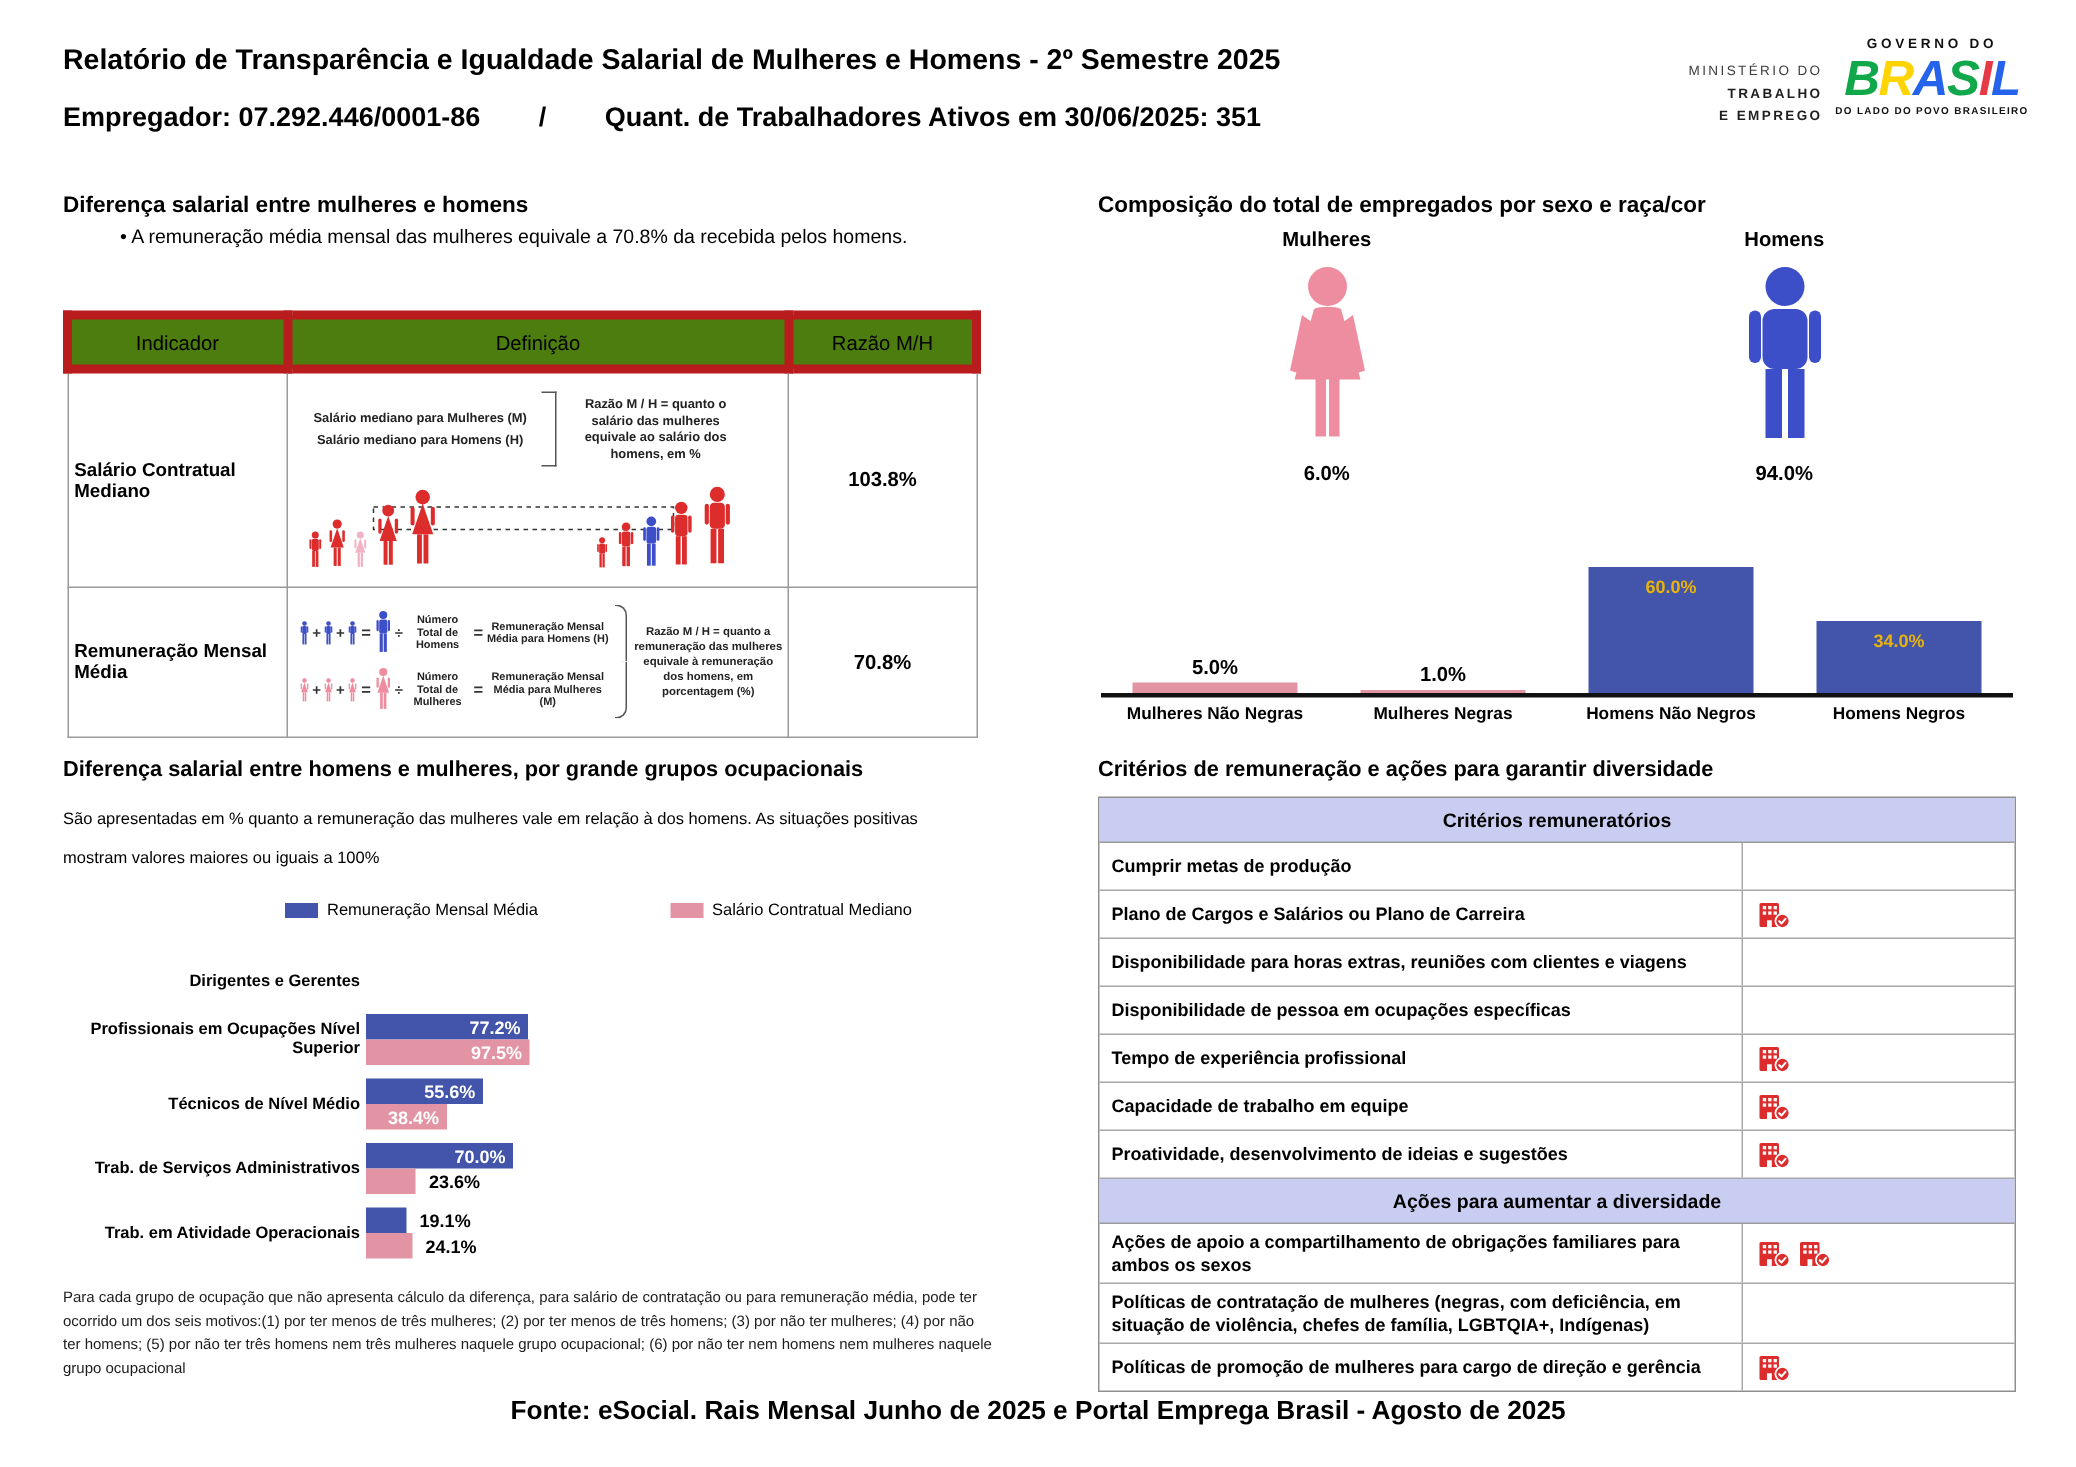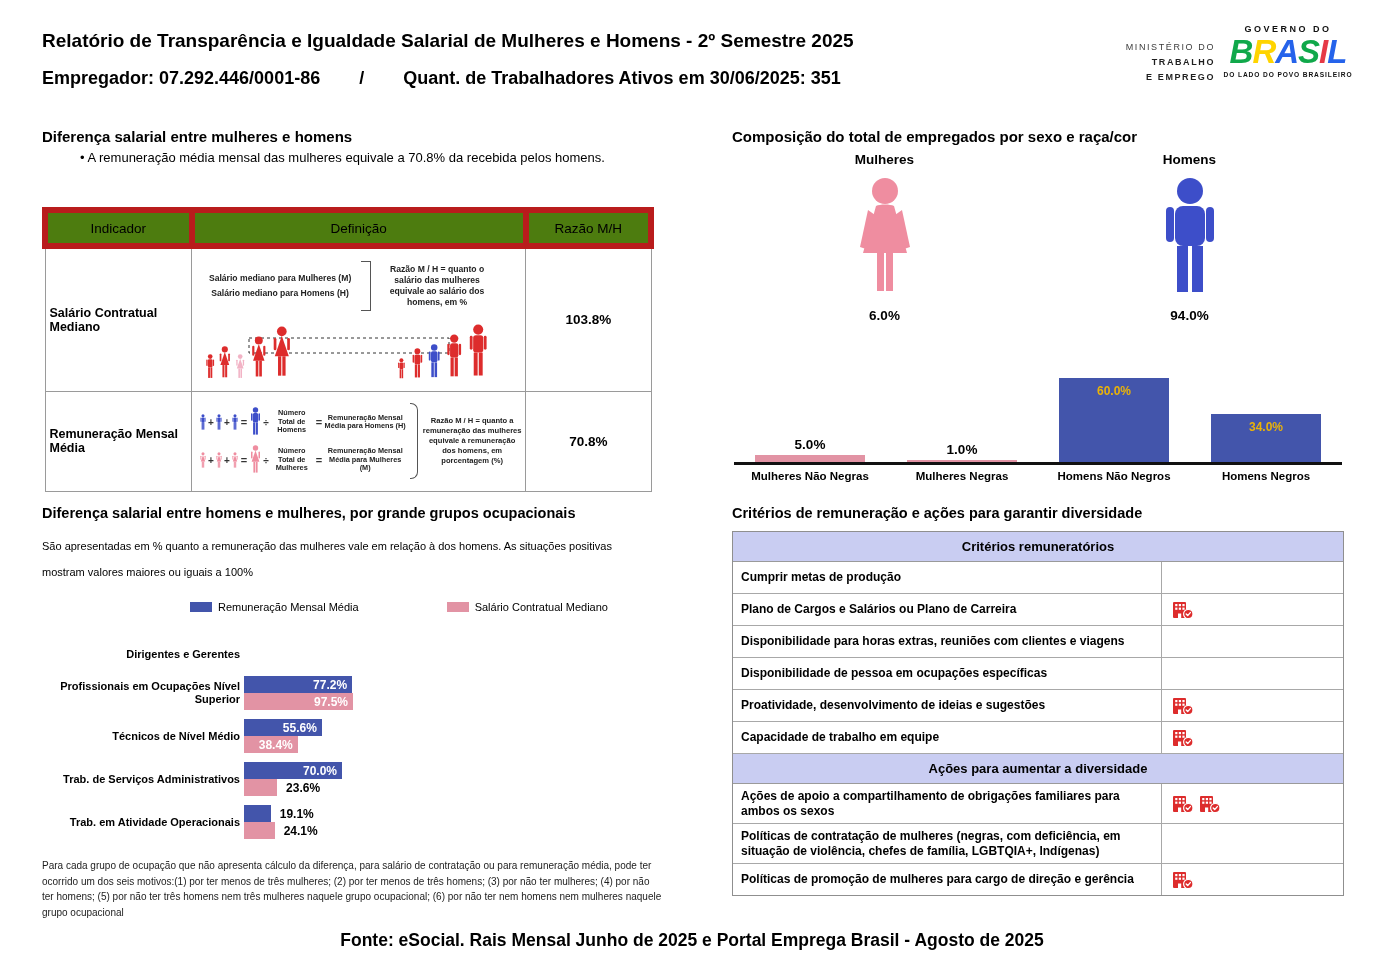--- a/index.html
+++ b/index.html
@@ -405,53 +405,70 @@
       </div>
       <div class="crit-row">
         <div class="crit-label">Disponibilidade para horas extras, reuniões com clientes e viagens</div>
         <div class="crit-icons"></div>
       </div>
       <div class="crit-row">
         <div class="crit-label">Disponibilidade de pessoa em ocupações específicas</div>
         <div class="crit-icons"></div>
       </div>
       <div class="crit-row">
+        <div class="crit-label">Tempo de experiência profissional</div>
+        <div class="crit-icons">
+          <svg width="22" height="18" viewBox="0 0 22 18">
+            <rect x="1" y="1" width="13" height="16" rx="1" fill="#dd2c2c"></rect>
+            <rect x="3.2" y="3" width="2.2" height="2.2" fill="#fff"></rect>
+            <rect x="6.8" y="3" width="2.2" height="2.2" fill="#fff"></rect>
+            <rect x="10.4" y="3" width="2.2" height="2.2" fill="#fff"></rect>
+            <rect x="3.2" y="6.6" width="2.2" height="2.2" fill="#fff"></rect>
+            <rect x="6.8" y="6.6" width="2.2" height="2.2" fill="#fff"></rect>
+            <rect x="10.4" y="6.6" width="2.2" height="2.2" fill="#fff"></rect>
+            <rect x="6" y="12.5" width="3.2" height="4.5" fill="#fff"></rect>
+            <circle cx="16.3" cy="13" r="4.7" fill="#dd2c2c" stroke="#fff" stroke-width="1.2"></circle>
+            <path d="M14.2 13.1 l1.5 1.5 l2.6 -3" fill="none" stroke="#fff" stroke-width="1.4" stroke-linecap="round" stroke-linejoin="round"></path>
+          </svg>
+        </div>
+      </div>
+      <div class="crit-row">
+        <div class="crit-label">Capacidade de trabalho em equipe</div>
+        <div class="crit-icons">
+          <svg width="22" height="18" viewBox="0 0 22 18">
+            <rect x="1" y="1" width="13" height="16" rx="1" fill="#dd2c2c"></rect>
+            <rect x="3.2" y="3" width="2.2" height="2.2" fill="#fff"></rect>
+            <rect x="6.8" y="3" width="2.2" height="2.2" fill="#fff"></rect>
+            <rect x="10.4" y="3" width="2.2" height="2.2" fill="#fff"></rect>
+            <rect x="3.2" y="6.6" width="2.2" height="2.2" fill="#fff"></rect>
+            <rect x="6.8" y="6.6" width="2.2" height="2.2" fill="#fff"></rect>
+            <rect x="10.4" y="6.6" width="2.2" height="2.2" fill="#fff"></rect>
+            <rect x="6" y="12.5" width="3.2" height="4.5" fill="#fff"></rect>
+            <circle cx="16.3" cy="13" r="4.7" fill="#dd2c2c" stroke="#fff" stroke-width="1.2"></circle>
+            <path d="M14.2 13.1 l1.5 1.5 l2.6 -3" fill="none" stroke="#fff" stroke-width="1.4" stroke-linecap="round" stroke-linejoin="round"></path>
+          </svg>
+        </div>
+      </div>
+      <div class="crit-row">
         <div class="crit-label">Proatividade, desenvolvimento de ideias e sugestões</div>
         <div class="crit-icons">
           <svg width="22" height="18" viewBox="0 0 22 18">
             <rect x="1" y="1" width="13" height="16" rx="1" fill="#dd2c2c"></rect>
             <rect x="3.2" y="3" width="2.2" height="2.2" fill="#fff"></rect>
             <rect x="6.8" y="3" width="2.2" height="2.2" fill="#fff"></rect>
             <rect x="10.4" y="3" width="2.2" height="2.2" fill="#fff"></rect>
             <rect x="3.2" y="6.6" width="2.2" height="2.2" fill="#fff"></rect>
             <rect x="6.8" y="6.6" width="2.2" height="2.2" fill="#fff"></rect>
             <rect x="10.4" y="6.6" width="2.2" height="2.2" fill="#fff"></rect>
             <rect x="6" y="12.5" width="3.2" height="4.5" fill="#fff"></rect>
             <circle cx="16.3" cy="13" r="4.7" fill="#dd2c2c" stroke="#fff" stroke-width="1.2"></circle>
             <path d="M14.2 13.1 l1.5 1.5 l2.6 -3" fill="none" stroke="#fff" stroke-width="1.4" stroke-linecap="round" stroke-linejoin="round"></path>
           </svg>
         </div>
       </div>
-      <div class="crit-row">
-        <div class="crit-label">Capacidade de trabalho em equipe</div>
-        <div class="crit-icons">
-          <svg width="22" height="18" viewBox="0 0 22 18">
-            <rect x="1" y="1" width="13" height="16" rx="1" fill="#dd2c2c"></rect>
-            <rect x="3.2" y="3" width="2.2" height="2.2" fill="#fff"></rect>
-            <rect x="6.8" y="3" width="2.2" height="2.2" fill="#fff"></rect>
-            <rect x="10.4" y="3" width="2.2" height="2.2" fill="#fff"></rect>
-            <rect x="3.2" y="6.6" width="2.2" height="2.2" fill="#fff"></rect>
-            <rect x="6.8" y="6.6" width="2.2" height="2.2" fill="#fff"></rect>
-            <rect x="10.4" y="6.6" width="2.2" height="2.2" fill="#fff"></rect>
-            <rect x="6" y="12.5" width="3.2" height="4.5" fill="#fff"></rect>
-            <circle cx="16.3" cy="13" r="4.7" fill="#dd2c2c" stroke="#fff" stroke-width="1.2"></circle>
-            <path d="M14.2 13.1 l1.5 1.5 l2.6 -3" fill="none" stroke="#fff" stroke-width="1.4" stroke-linecap="round" stroke-linejoin="round"></path>
-          </svg>
-        </div>
-      </div>
       <div class="crit-sec">Ações para aumentar a diversidade</div>
       <div class="crit-row">
         <div class="crit-label">Ações de apoio a compartilhamento de obrigações familiares para ambos os sexos</div>
         <div class="crit-icons">
           <svg width="22" height="18" viewBox="0 0 22 18">
             <rect x="1" y="1" width="13" height="16" rx="1" fill="#dd2c2c"></rect>
             <rect x="3.2" y="3" width="2.2" height="2.2" fill="#fff"></rect>
             <rect x="6.8" y="3" width="2.2" height="2.2" fill="#fff"></rect>
             <rect x="10.4" y="3" width="2.2" height="2.2" fill="#fff"></rect>
             <rect x="3.2" y="6.6" width="2.2" height="2.2" fill="#fff"></rect>

